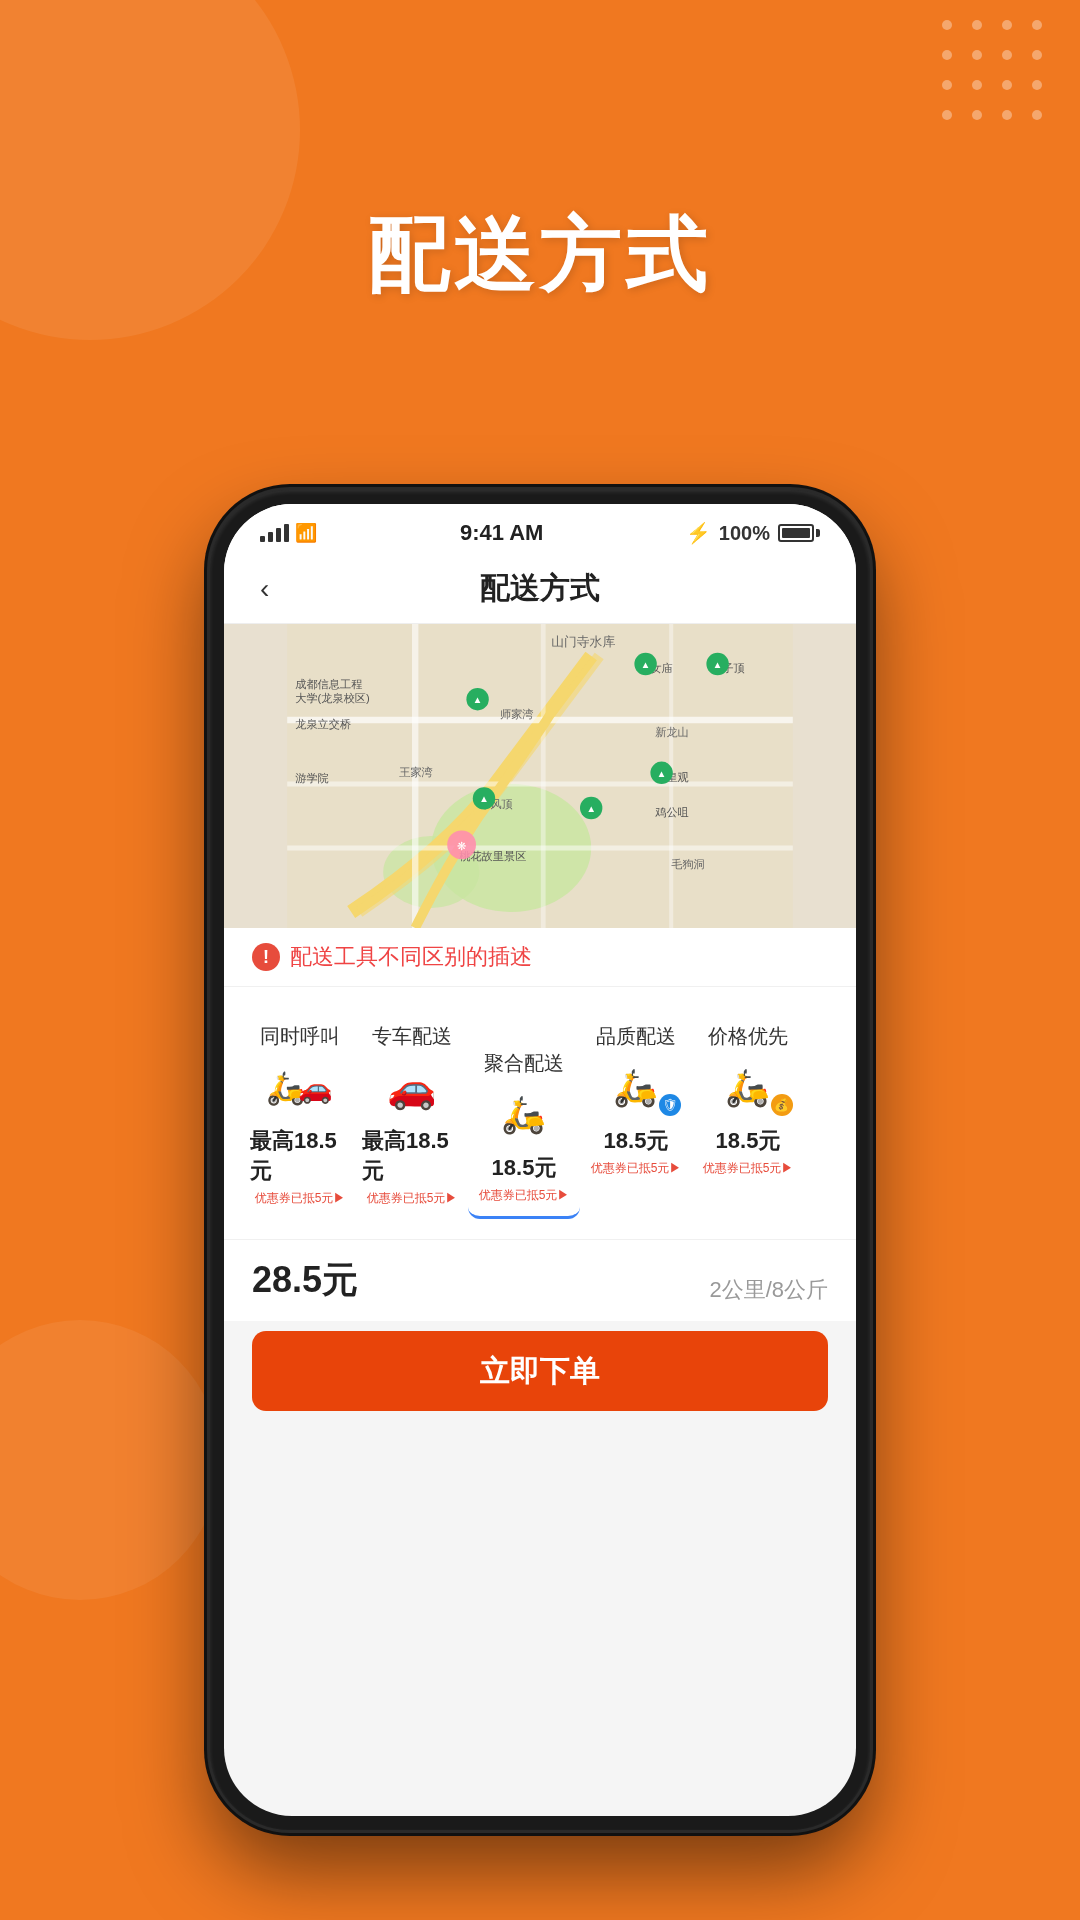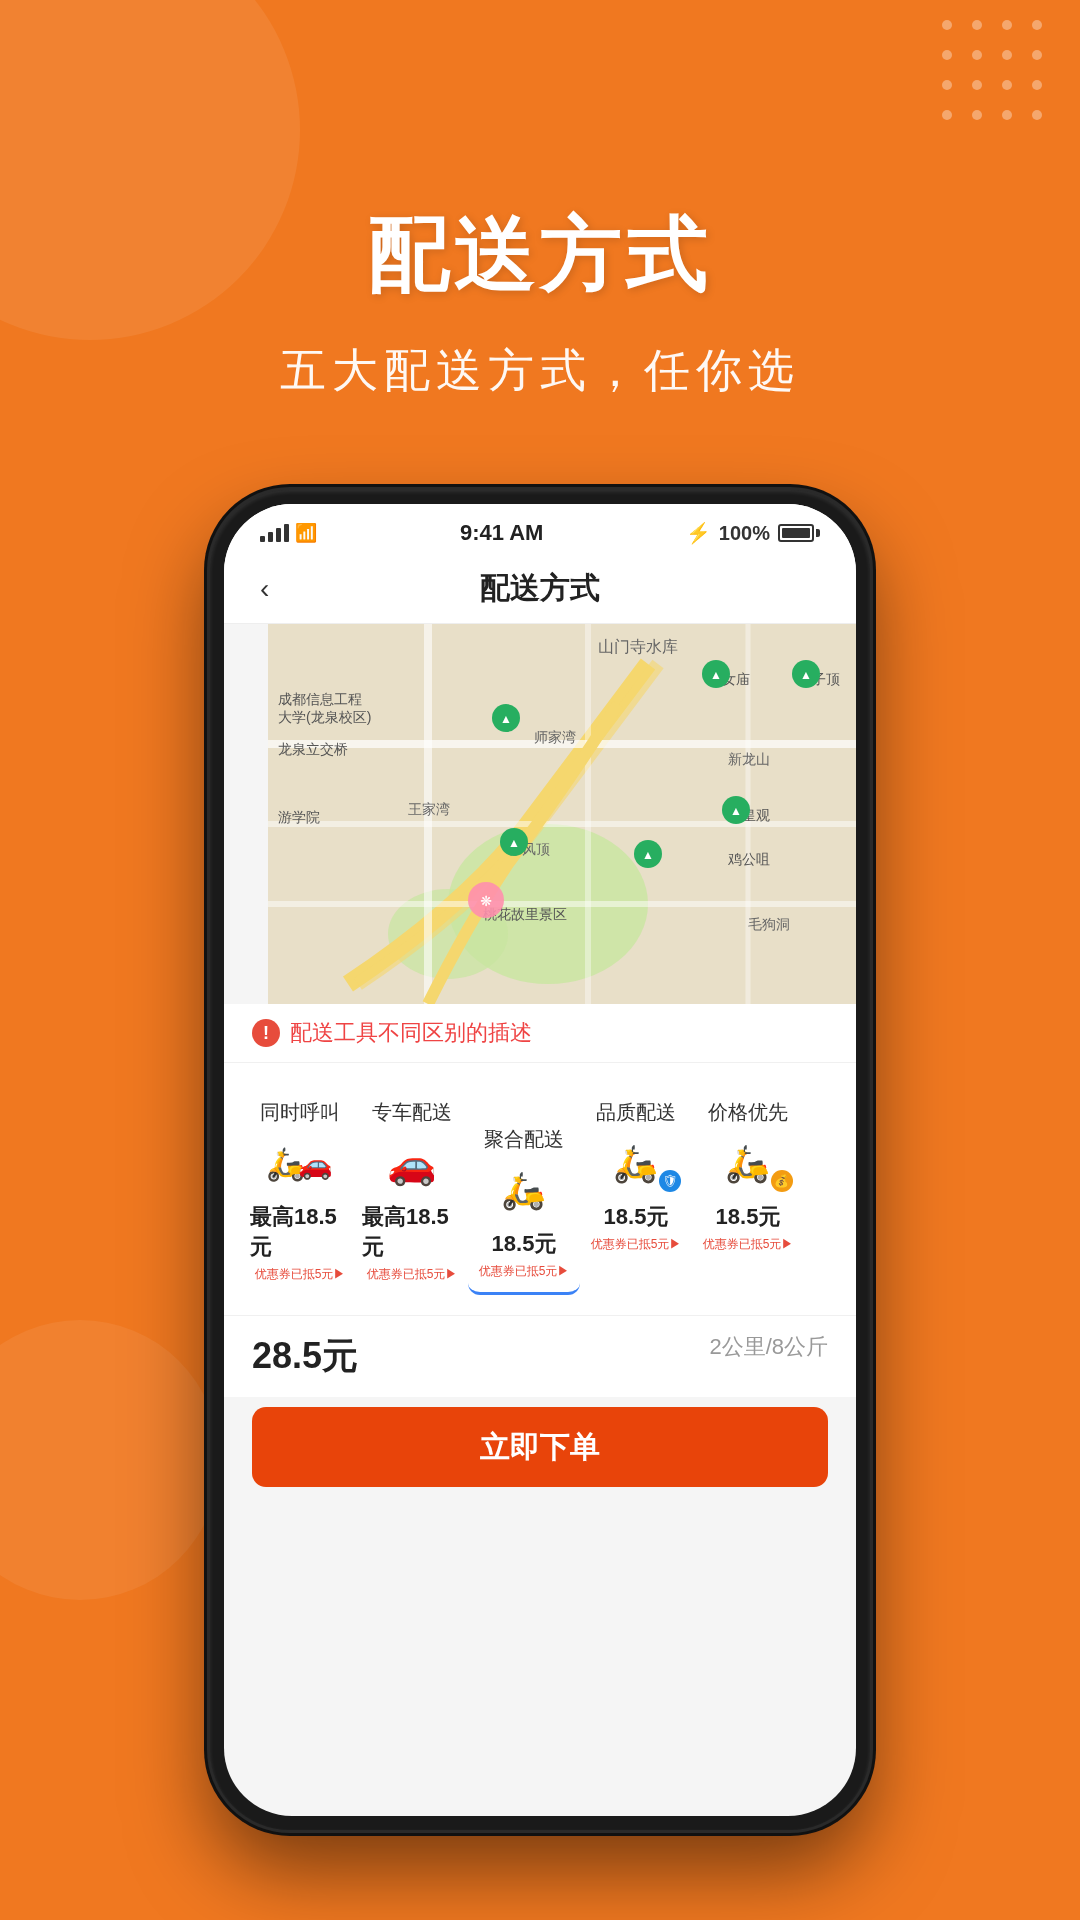--- a/index.html
+++ b/index.html
@@ -202,24 +202,23 @@
       text-align: center;
       font-size: 30px;
       font-weight: 600;
       color: #222;
       margin-right: 40px;
     }
 
     
     .map-area {
       width: 100%;
-      height: 380px;
+      height: 304px;
       position: relative;
       overflow: hidden;
-      margin-left: 44px;
     }
     .map-bg {
       width: 100%;
       height: 100%;
       background: #e8e0d0;
       position: relative;
     }
 
     
     .warning-banner {
@@ -335,21 +334,21 @@
     .fee-chip.selected {
       border-color: #e8440a;
       color: #e8440a;
     }
 
     
     .total-row {
       background: #fff;
       padding: 16px 28px;
       display: flex;
-      align-items: flex-start;
+      align-items: flex-end;
       justify-content: space-between;
       border-top: 1px solid #f0f0f0;
     }
     .total-price {
       font-size: 36px;
       font-weight: 700;
       color: #222;
     }
     .distance-info {
       font-size: 22px;
@@ -401,21 +400,20 @@
       <div class="dot"></div>
     <div class="dot"></div>
       <div class="dot"></div>
       <div class="dot"></div>
       <div class="dot"></div>
   </div>
 </div>
 
 <div class="header-area">
   <div class="header-title">配送方式</div>
-  <div class="header-subtitle">五大配送方式，任你选</div>
 </div>
 
 <div class="phone-wrapper">
   <div class="phone-shell">
     <div class="phone-screen">
 
       <div class="status-bar">
         <div class="status-left">
           <div class="signal-bars">
             <div class="signal-bar" style="height:6px"></div>

